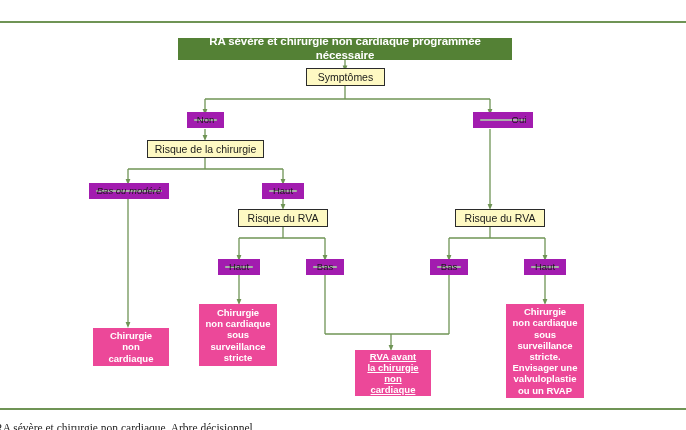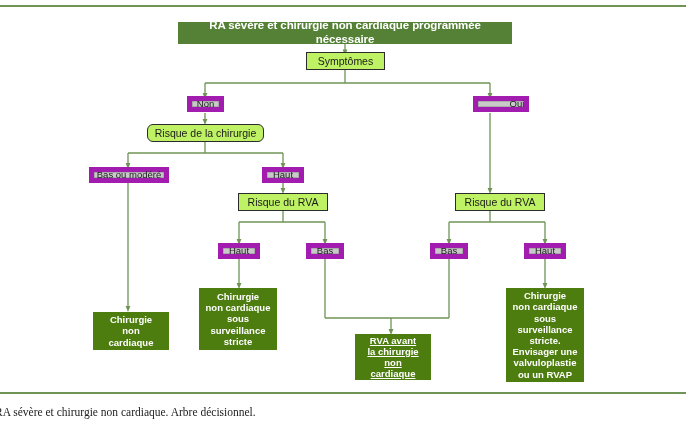--- a/index.html
+++ b/index.html
@@ -10,21 +10,21 @@
   body {
     width: 686px;
     height: 430px;
     position: relative;
     font-family: "Liberation Sans", sans-serif;
     overflow: hidden;
   }
 
   #figure {
     position: absolute;
-    left: 0; top: 0;
+    left: 0; top: 16px;
     width: 686px;
     height: 362px;
   }
 
   
   .rule {
     position: absolute;
     left: 0;
     width: 686px;
     height: 2px;
@@ -58,42 +58,42 @@
     background: #548135;
     color: #ffffff;
     font-weight: bold;
     font-size: 11.5px;
     letter-spacing: -0.1px;
     padding: 4px 10px;
   }
 
   
   .node.question {
-    background: #bef264;
+    background: #fef9c3;
     color: #1a1a1a;
     border: 1px solid #2b2b2b;
     font-size: 10.5px;
     padding: 2px 7px;
     white-space: nowrap;
   }
 
   
   .node.answer {
     background: #c9c9c9;
     color: #1a1a1a;
-    border: 5px solid #a21caf;
+    border: 7px solid #a21caf;
     font-size: 9.5px;
     padding: 1px 7px;
     white-space: nowrap;
     box-shadow: 0 0 0 0.5px #8d8d8d inset;
   }
 
   
   .node.outcome {
-    background: #4d7c0f;
+    background: #ec4899;
     color: #ffffff;
     font-weight: bold;
     font-size: 9.5px;
     padding: 6px 6px;
   }
 
   
   .caption {
     position: absolute;
     left: -5px;
@@ -163,23 +163,23 @@
   </svg>
 
   <div class="node header" style="left:178px; top:22px; width:334px; height:22px;">RA sévère et chirurgie non cardiaque programmée nécessaire</div>
 
   <div class="node question" style="left:306px; top:52px; width:79px; height:18px;">Symptômes</div>
 
   <div class="node answer" style="left:187px; top:96px; width:37px; height:16px;">Non</div>
 
   <div class="node answer" style="left:473px; top:96px; width:35px; height:16px;padding-left:39px;">Oui</div>
 
-  <div class="node question" style="left:147px; top:124px; width:117px; height:18px;border-radius:6px;">Risque de la chirurgie</div>
-
-  <div class="node answer" style="left:89px; top:167px; width:80px; height:16px;">Bas ou modéré</div>
+  <div class="node question" style="left:147px; top:124px; width:117px; height:18px;">Risque de la chirurgie</div>
+
+  <div class="node answer" style="left:89px; top:167px; width:80px; height:16px;font-style:italic;">Bas ou modéré</div>
 
   <div class="node answer" style="left:262px; top:167px; width:42px; height:16px;">Haut</div>
 
   <div class="node question" style="left:238px; top:193px; width:90px; height:18px;">Risque du RVA</div>
 
   <div class="node question" style="left:455px; top:193px; width:90px; height:18px;">Risque du RVA</div>
 
   <div class="node answer" style="left:218px; top:243px; width:42px; height:16px;">Haut</div>
 
   <div class="node answer" style="left:306px; top:243px; width:38px; height:16px;">Bas</div>

